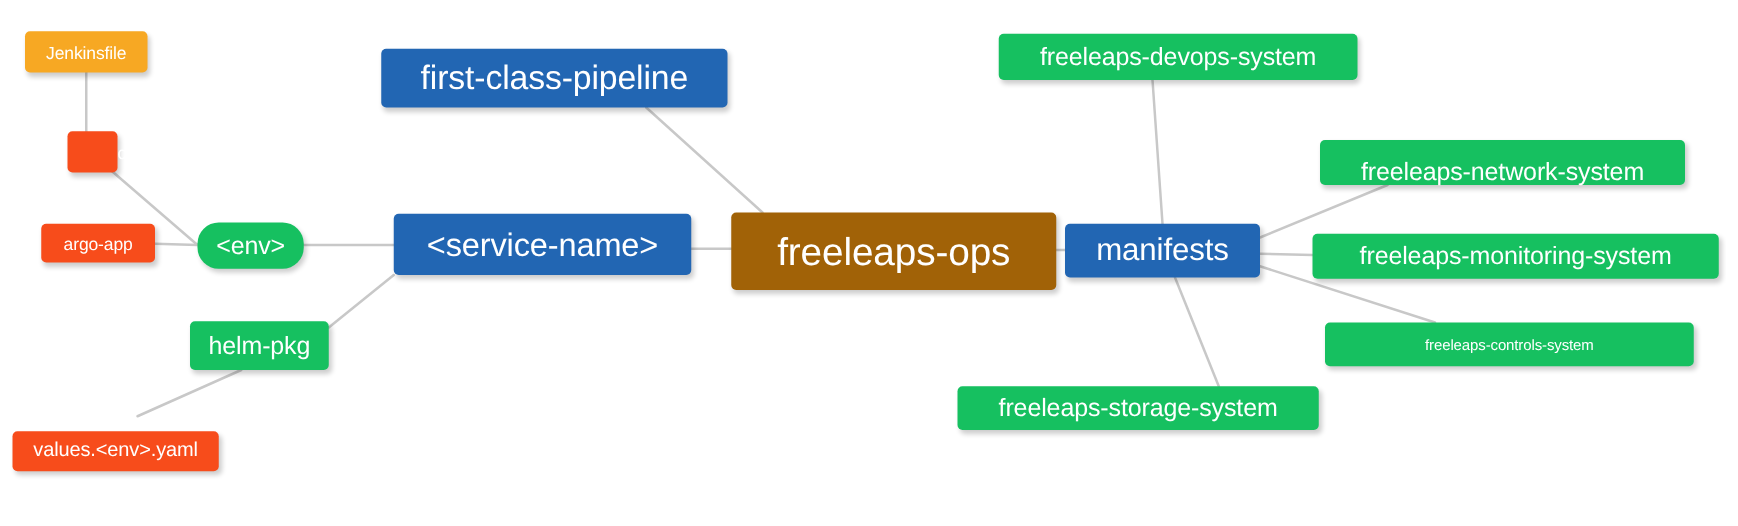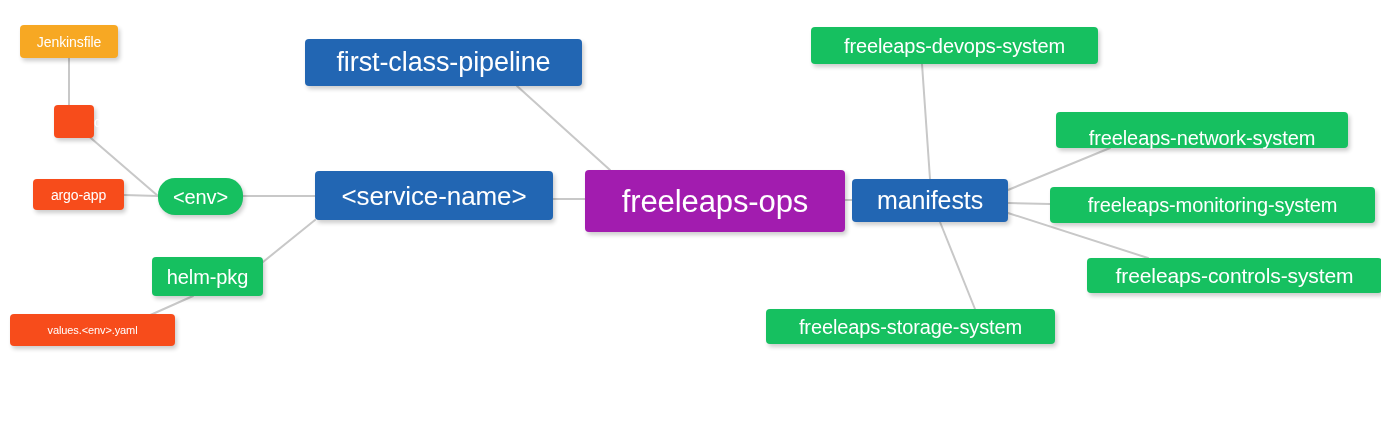--- a/index.html
+++ b/index.html
@@ -47,21 +47,21 @@
     width: 100%;
     text-align: center;
     padding: 0 10px;
     box-sizing: border-box;
   }
   
   .c-orange { background: #F7A823; }
   .c-red    { background: #F74C1B; }
   .c-green  { background: #16C060; }
   .c-blue   { background: #2266B3; }
-  .c-dark   { background: #a21caf; }
+  .c-dark   { background: #a16207; }
 </style>
 </head>
 <body>
 
 <div id="canvas">
   <svg id="edges" viewBox="0 0 1390 421" xmlns="http://www.w3.org/2000/svg">
       <line x1="69" y1="58" x2="69" y2="105" stroke="#C8C8C8" stroke-width="2" stroke-linecap="round"></line>
       <line x1="85" y1="133" x2="158" y2="196" stroke="#C8C8C8" stroke-width="2" stroke-linecap="round"></line>
       <line x1="124" y1="195" x2="158" y2="196" stroke="#C8C8C8" stroke-width="2" stroke-linecap="round"></line>
       <line x1="243" y1="196" x2="315" y2="196" stroke="#C8C8C8" stroke-width="2" stroke-linecap="round"></line>
@@ -85,44 +85,44 @@
       </div>
       <div class="node c-red" style="left: 33px; top: 179px; width: 91px; height: 31px; font-size: 14px;">
         <span class="node-label">argo-app</span>
       </div>
       <div class="node c-green" style="left: 158px; top: 178px; width: 85px; height: 37px; font-size: 20px; border-radius: 17px;">
         <span class="node-label">&lt;env&gt;</span>
       </div>
       <div class="node c-green" style="left: 152px; top: 257px; width: 111px; height: 39px; font-size: 20px;">
         <span class="node-label">helm-pkg</span>
       </div>
-      <div class="node c-red" style="left: 10px; top: 314px; width: 165px; height: 32px; font-size: 11px; justify-content: center;">
+      <div class="node c-red" style="left: 10px; top: 345px; width: 165px; height: 32px; font-size: 16px; justify-content: center;">
         <span class="node-label">values.&lt;env&gt;.yaml</span>
       </div>
       <div class="node c-blue" style="left: 305px; top: 39px; width: 277px; height: 47px; font-size: 27px;">
         <span class="node-label">first-class-pipeline</span>
       </div>
       <div class="node c-blue" style="left: 315px; top: 171px; width: 238px; height: 49px; font-size: 26px;">
         <span class="node-label">&lt;service-name&gt;</span>
       </div>
       <div class="node c-dark" style="left: 585px; top: 170px; width: 260px; height: 62px; font-size: 31px;">
         <span class="node-label">freeleaps-ops</span>
       </div>
       <div class="node c-blue" style="left: 852px; top: 179px; width: 156px; height: 43px; font-size: 25px;">
         <span class="node-label">manifests</span>
       </div>
-      <div class="node c-green" style="left: 799px; top: 27px; width: 287px; height: 37px; font-size: 20px; margin-left: 12px;">
+      <div class="node c-green" style="left: 799px; top: 27px; width: 287px; height: 37px; font-size: 20px;">
         <span class="node-label">freeleaps-devops-system</span>
       </div>
       <div class="node c-green" style="left: 1056px; top: 112px; width: 292px; height: 36px; font-size: 20px; align-items: flex-end;">
         <span class="node-label">freeleaps-network-system</span>
       </div>
       <div class="node c-green" style="left: 1050px; top: 187px; width: 325px; height: 36px; font-size: 20px;">
         <span class="node-label">freeleaps-monitoring-system</span>
       </div>
-      <div class="node c-green" style="left: 1060px; top: 258px; width: 295px; height: 35px; font-size: 21px; margin-left: 27px;">
+      <div class="node c-green" style="left: 1060px; top: 258px; width: 295px; height: 35px; font-size: 12px;">
         <span class="node-label">freeleaps-controls-system</span>
       </div>
       <div class="node c-green" style="left: 766px; top: 309px; width: 289px; height: 35px; font-size: 20px;">
         <span class="node-label">freeleaps-storage-system</span>
       </div>
     </div>
 </div>
 
 </body></html>

